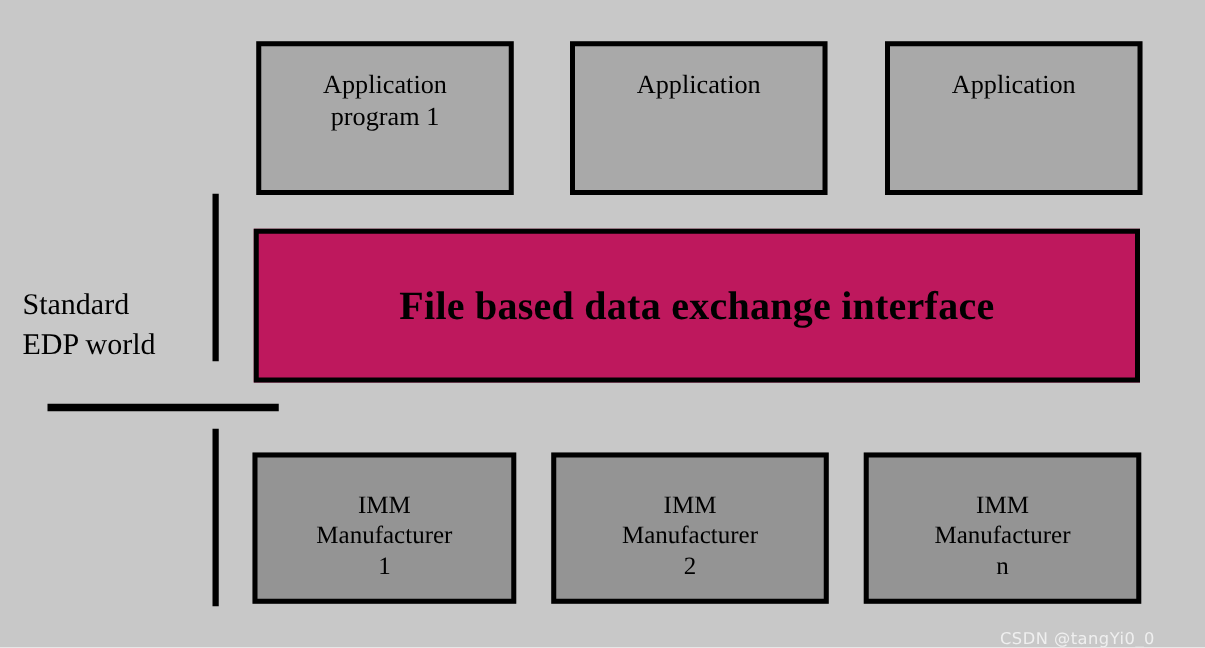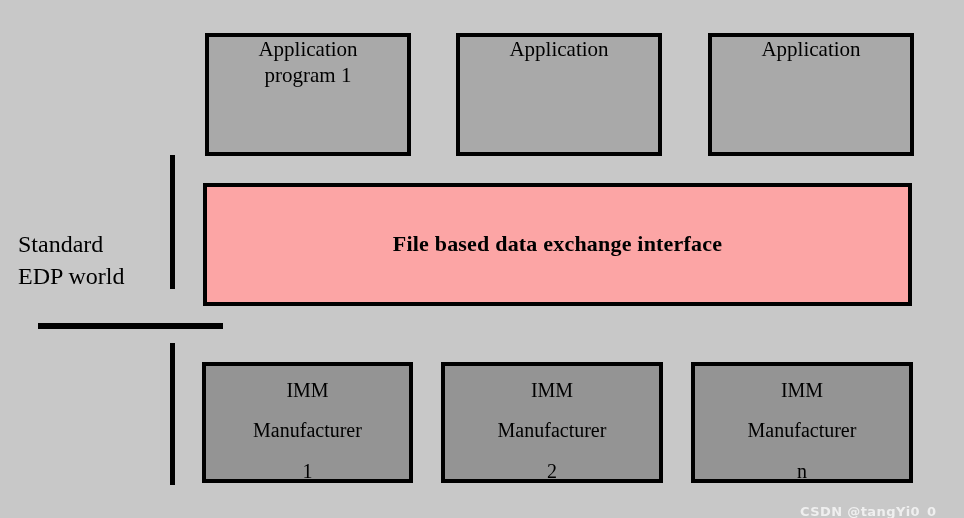--- a/index.html
+++ b/index.html
@@ -25,31 +25,31 @@
     display: flex;
     flex-direction: column;
     align-items: center;
     text-align: center;
     line-height: 1.22;
   }
   .box-app {
     background: #a9a9a9;
     font-size: 21px;
     justify-content: flex-start;
+    padding-top: 18px;
   }
   .box-imm {
     background: #949494;
     font-size: 20px;
-    justify-content: flex-start;
+    justify-content: center;
     padding-top: 12px;
-    gap: 16px;
   }
   .box-interface {
-    background: #fca5a5;
-    font-size: 22px;
+    background: #be185d;
+    font-size: 32px;
     font-weight: bold;
     justify-content: center;
     letter-spacing: 0.2px;
   }
   .box-line { display: block; white-space: pre; }
 
   
   .side-label {
     position: absolute;
     font-size: 24px;
@@ -89,21 +89,21 @@
   #imm-box-2      { left: 441px; top: 362px; width: 222px; height: 121px; }
   #imm-box-3      { left: 691px; top: 362px; width: 222px; height: 121px; }
 
   #label-standard { left: 18px;  top: 228px; }
   #label-imm      { left: 18px;  top: 383px; }
 
   #rule-upper     { left: 170px; top: 155px; height: 134px; }
   #rule-lower     { left: 170px; top: 343px; height: 142px; }
   #rule-mid       { left: 38px;  top: 323px; width: 185px; }
 
-  #watermark      { left: 800px; top: 504px; font-weight: bold; }
+  #watermark      { left: 800px; top: 504px; }
 </style>
 </head>
 <body>
 
 <div id="canvas">
 
   <div class="box box-app" id="app-box-1">
     <span class="box-line">Application</span>
     <span class="box-line">program 1</span>
   </div>

